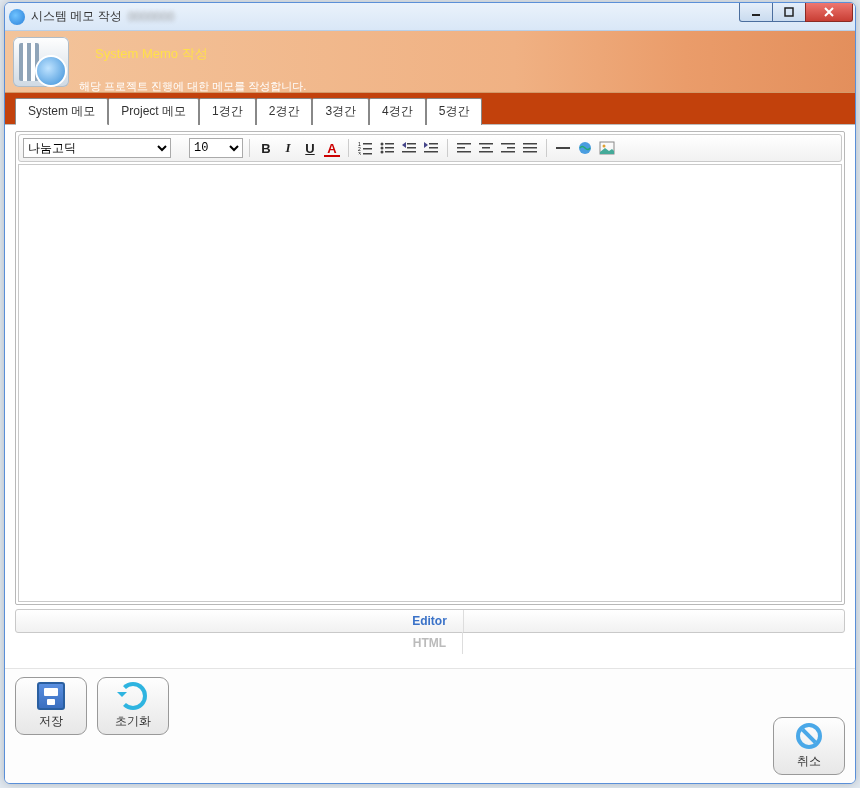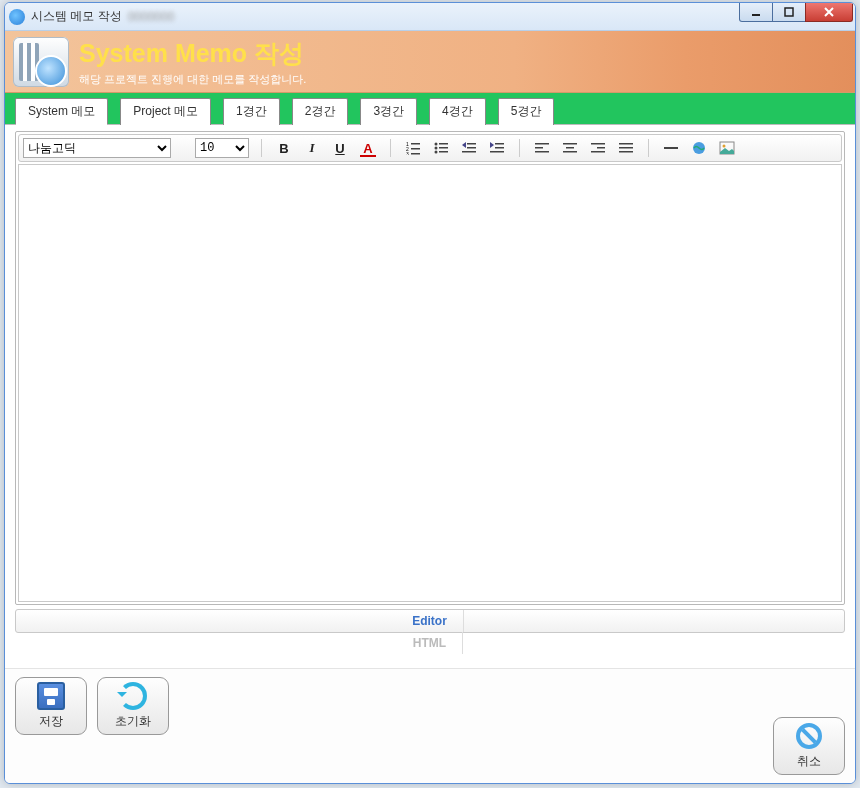--- a/index.html
+++ b/index.html
@@ -98,43 +98,43 @@
   }
   .header-banner .logo::after {
     content:"";
     position:absolute;
     right:2px; bottom:0px; width:28px; height:28px;
     background: radial-gradient(circle at 40% 40%, #bfe3ff, #3a8fd8);
     border-radius:50%;
     border:2px solid #fff;
   }
   .header-text h1 {
-    margin:0;
-    font-size: 25px;
+    margin:16px;
+    font-size: 13px;
     color: #ffe04a;
-    font-weight: 700;
+    font-weight: 400;
   }
   .header-text p {
     margin:2px 0 0 0;
     font-size: 11px;
     color: #fff;
   }
   .desc {
     padding: 8px 10px 4px 10px;
     color: #888;
     font-size: 11px;
     line-height: 1.5;
     border-bottom: 1px solid #e4e4e4;
   }
   .tabs {
     display: flex;
     padding: 4px 10px 0 10px;
-    gap: 12px;
+    gap: 0;
     border-bottom: 1px solid #bbb;
-    background:#22c55e;
+    background:#c2410c;
   }
   .tab {
     border: 1px solid #888;
     border-bottom: none;
     background: #fff;
     padding: 4px 12px;
     font-size: 12px;
     color: #333;
     cursor: pointer;
     border-radius: 2px 2px 0 0;
@@ -154,21 +154,21 @@
     flex: 0 0 auto;
   }
   .toolbar {
     height: 28px;
     border: 1px solid #c9c9c9;
     margin: 2px;
     background: linear-gradient(#fff, #f1f1f1);
     display: flex;
     align-items: center;
     padding: 0 4px;
-    gap: 8px;
+    gap: 2px;
     border-radius: 3px;
   }
   .toolbar select {
     font-size: 12px;
     height: 20px;
     border: 1px solid #aaa;
     background: #fff;
   }
   .toolbar .font-sel { width: 148px; }
   .toolbar .size-sel { width: 54px; margin-left:16px;font-family:Liberation Mono, monospace;}

